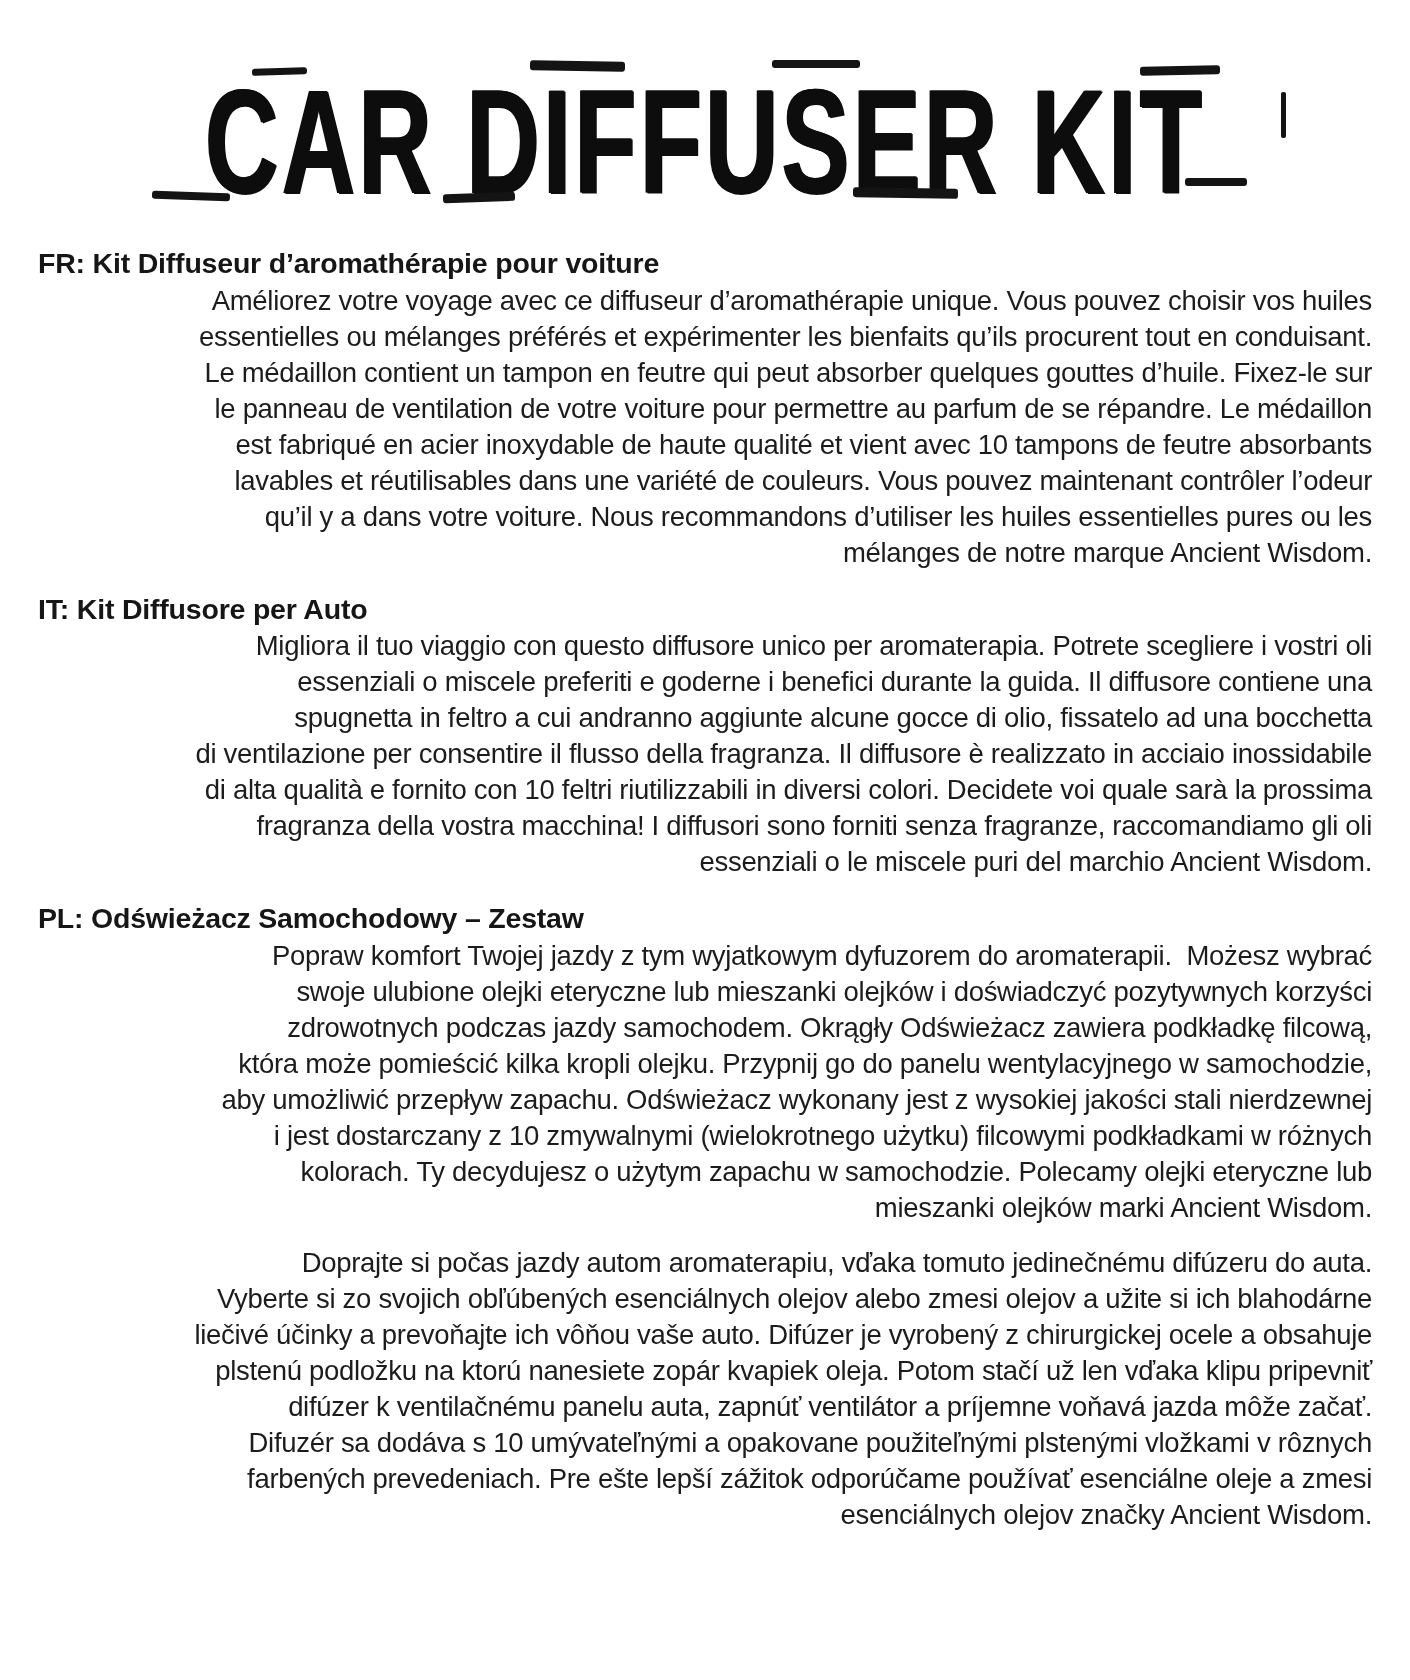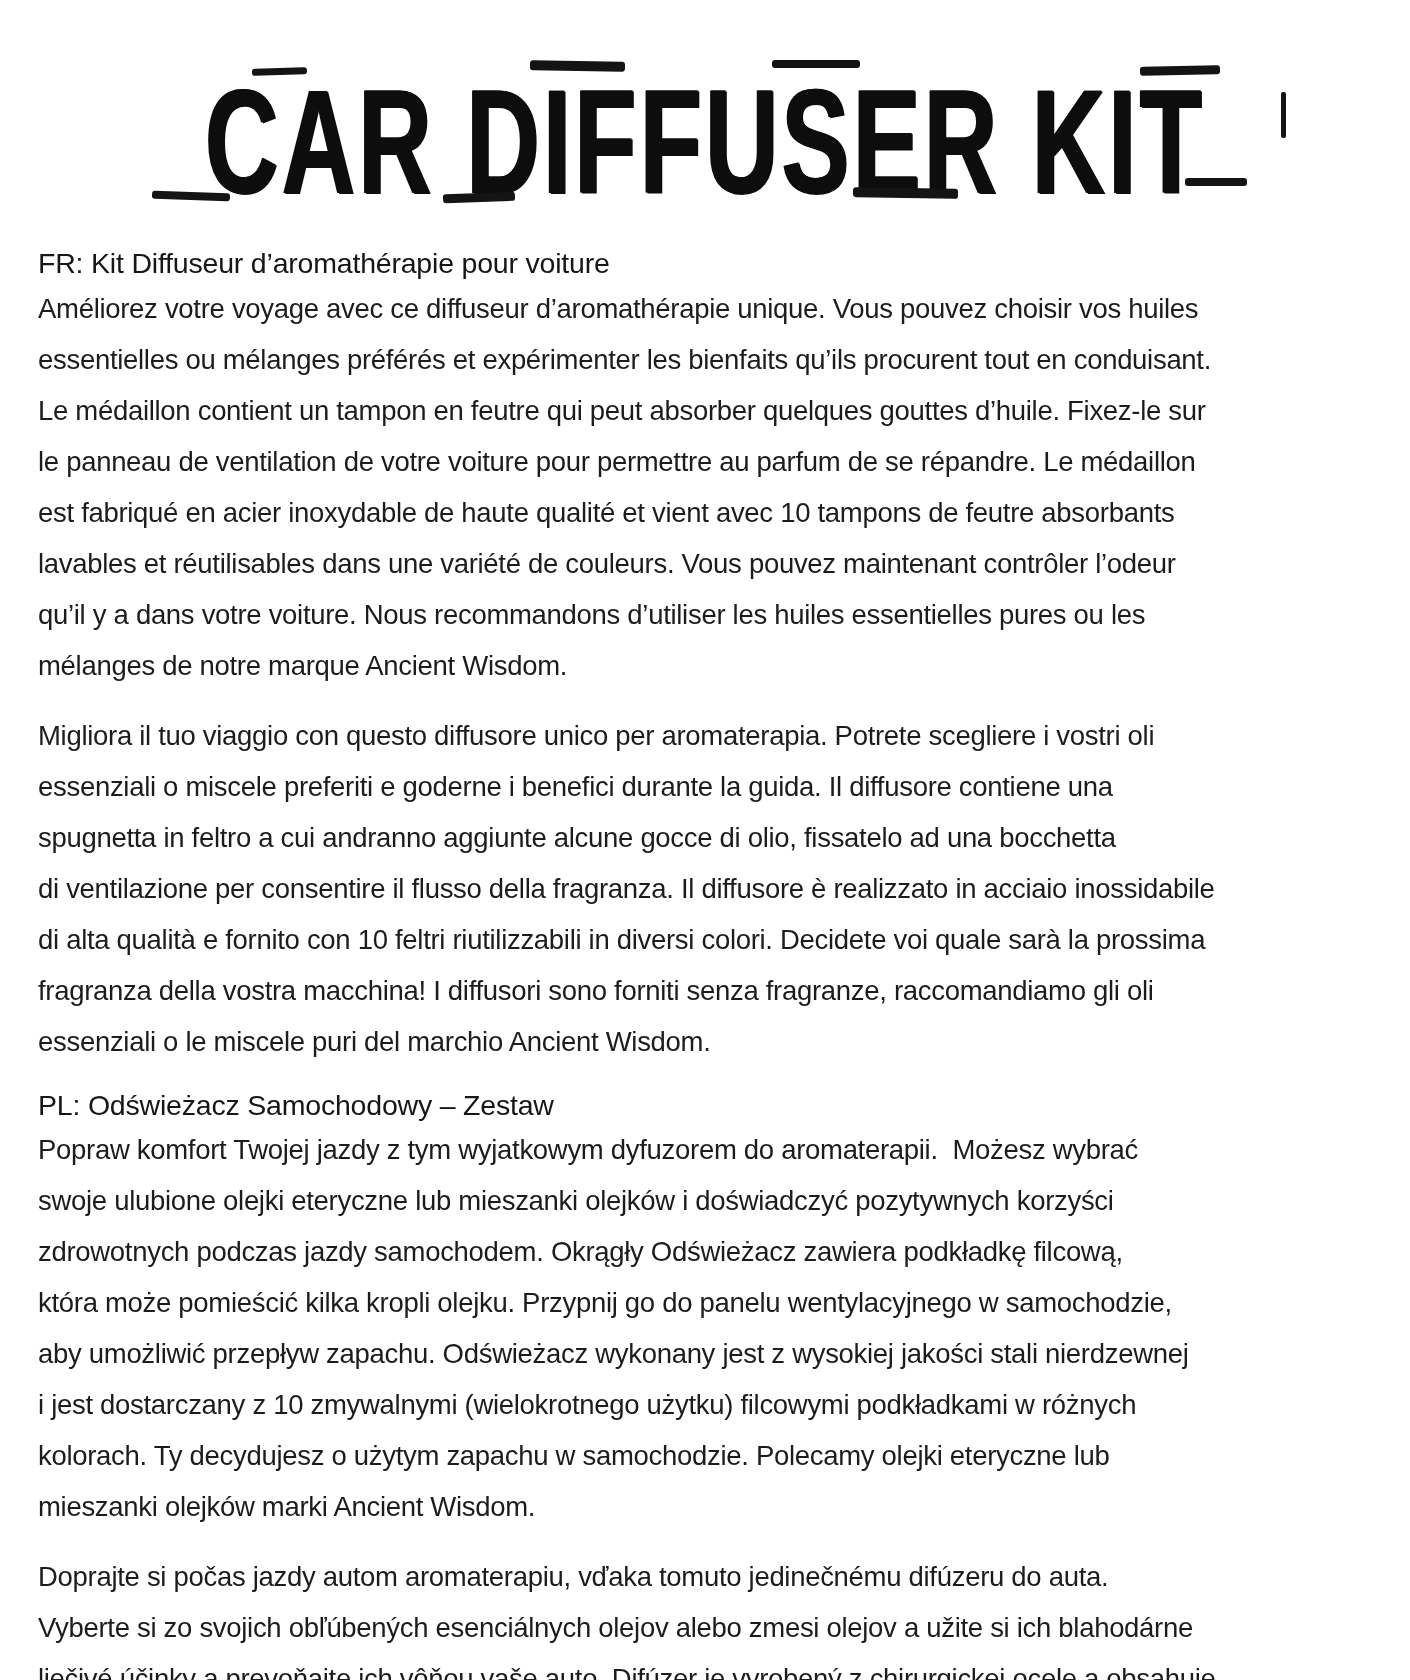--- a/index.html
+++ b/index.html
@@ -59,32 +59,33 @@
     border-radius: 2px;
   }
   
   .content {
     padding: 14px 38px 0 38px;
   }
   .section { margin-bottom: 19px; }
   .section h2 {
     margin: 0;
     font-size: 28.5px;
-    font-weight: 400;
+    font-weight: 700;
     line-height: 38.6px;
     letter-spacing: -0.2px;
     color: #161616;
   }
   .section p {
     margin: 0;
     font-size: 27.5px;
-    line-height: 51px;
+    line-height: 36px;
     letter-spacing: -0.3px;
     white-space: pre-wrap;
     color: #1c1c1c;
+    text-align: right;
   }
 </style>
 </head>
 <body>
 
 <header class="title-wrap">
   <div class="title-text">CAR DIFFUSER KIT</div>
   <span class="smudge sm1"></span>
   <span class="smudge sm2"></span>
   <span class="smudge sm3"></span>
@@ -104,20 +105,21 @@
 essentielles ou mélanges préférés et expérimenter les bienfaits qu’ils procurent tout en conduisant.
 Le médaillon contient un tampon en feutre qui peut absorber quelques gouttes d’huile. Fixez-le sur
 le panneau de ventilation de votre voiture pour permettre au parfum de se répandre. Le médaillon
 est fabriqué en acier inoxydable de haute qualité et vient avec 10 tampons de feutre absorbants
 lavables et réutilisables dans une variété de couleurs. Vous pouvez maintenant contrôler l’odeur
 qu’il y a dans votre voiture. Nous recommandons d’utiliser les huiles essentielles pures ou les
 mélanges de notre marque Ancient Wisdom.</p>
   </section>
 
   <section class="section">
+    <h2>IT: Kit Diffusore per Auto</h2>
     <p>Migliora il tuo viaggio con questo diffusore unico per aromaterapia. Potrete scegliere i vostri oli
 essenziali o miscele preferiti e goderne i benefici durante la guida. Il diffusore contiene una
 spugnetta in feltro a cui andranno aggiunte alcune gocce di olio, fissatelo ad una bocchetta
 di ventilazione per consentire il flusso della fragranza. Il diffusore è realizzato in acciaio inossidabile
 di alta qualità e fornito con 10 feltri riutilizzabili in diversi colori. Decidete voi quale sarà la prossima
 fragranza della vostra macchina! I diffusori sono forniti senza fragranze, raccomandiamo gli oli
 essenziali o le miscele puri del marchio Ancient Wisdom.</p>
   </section>
 
   <section class="section">

